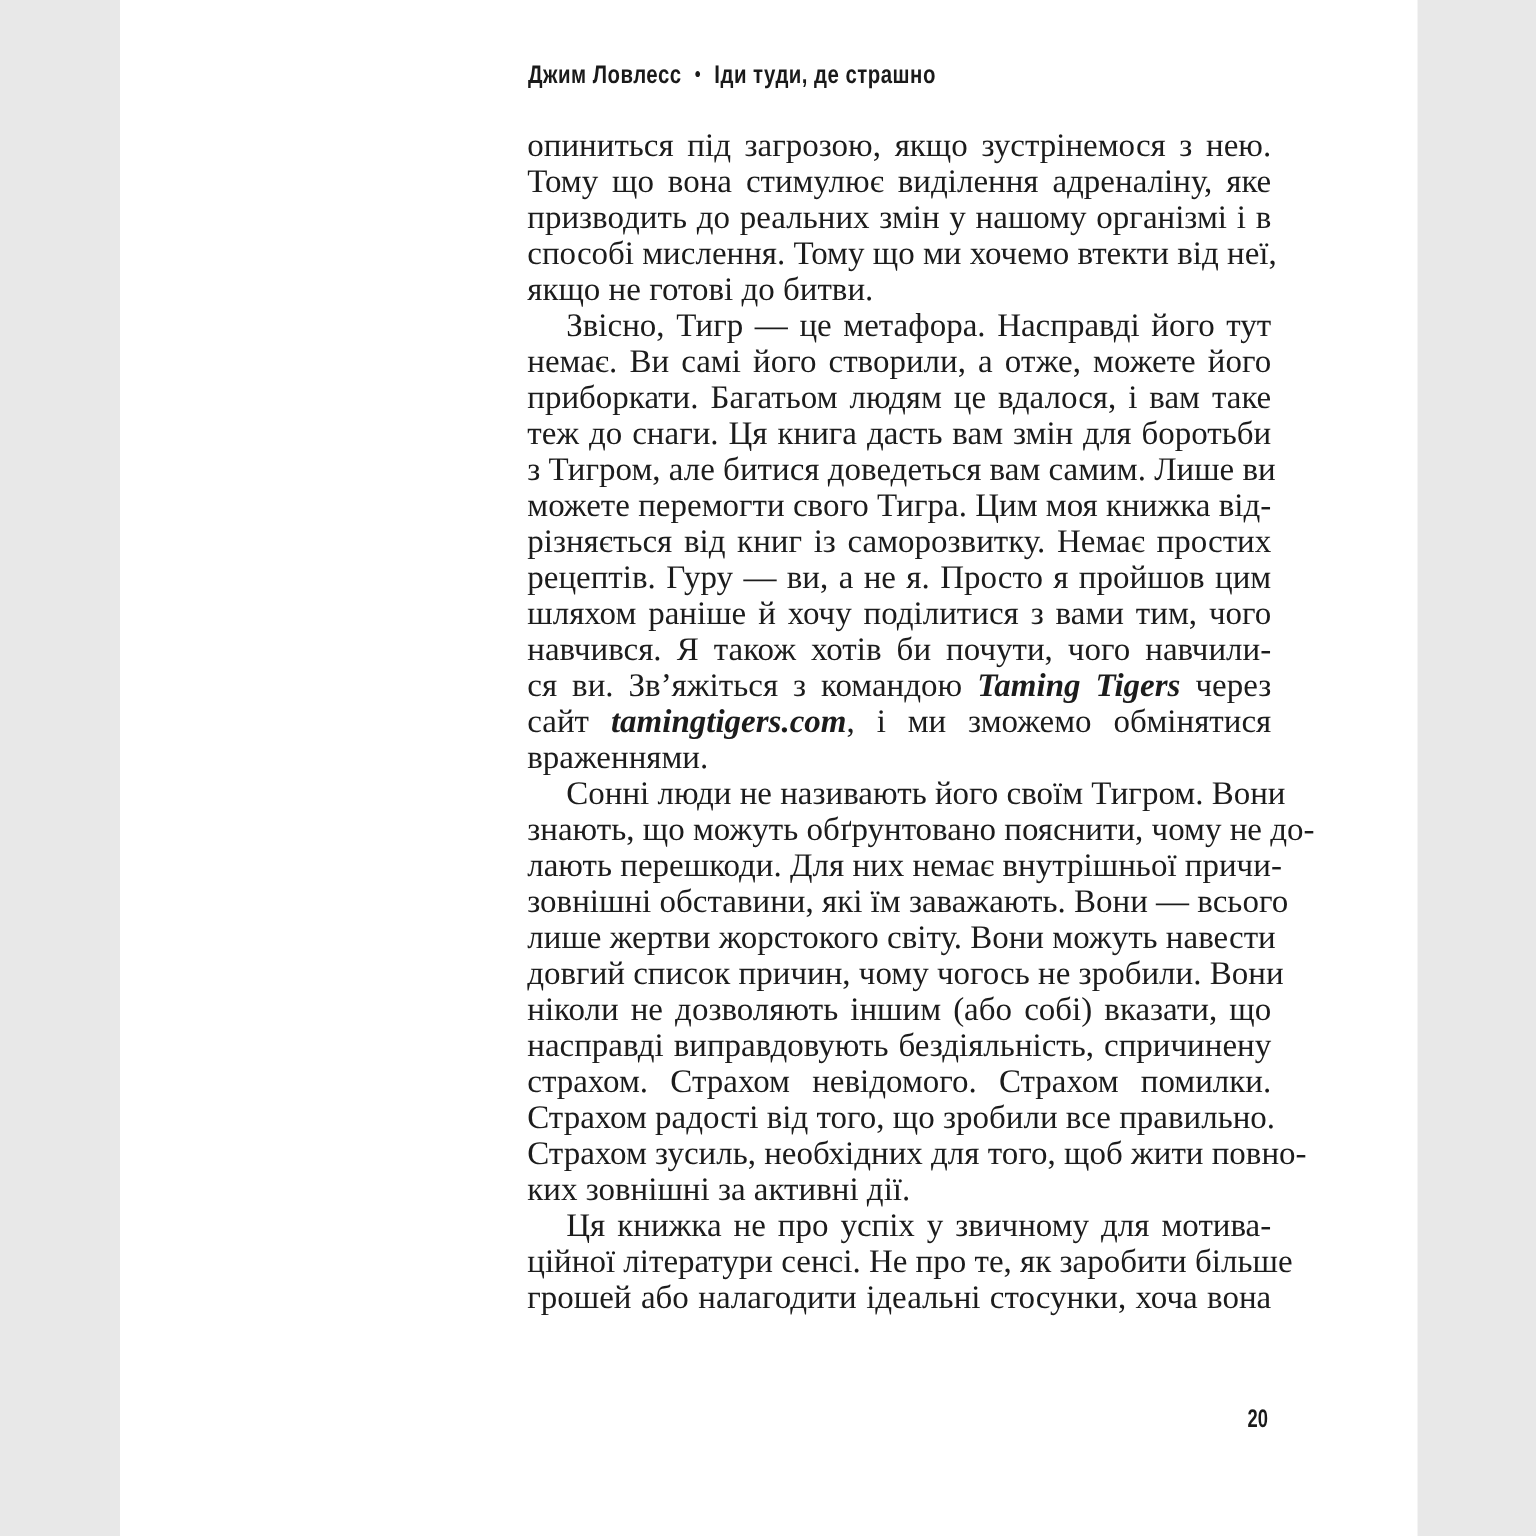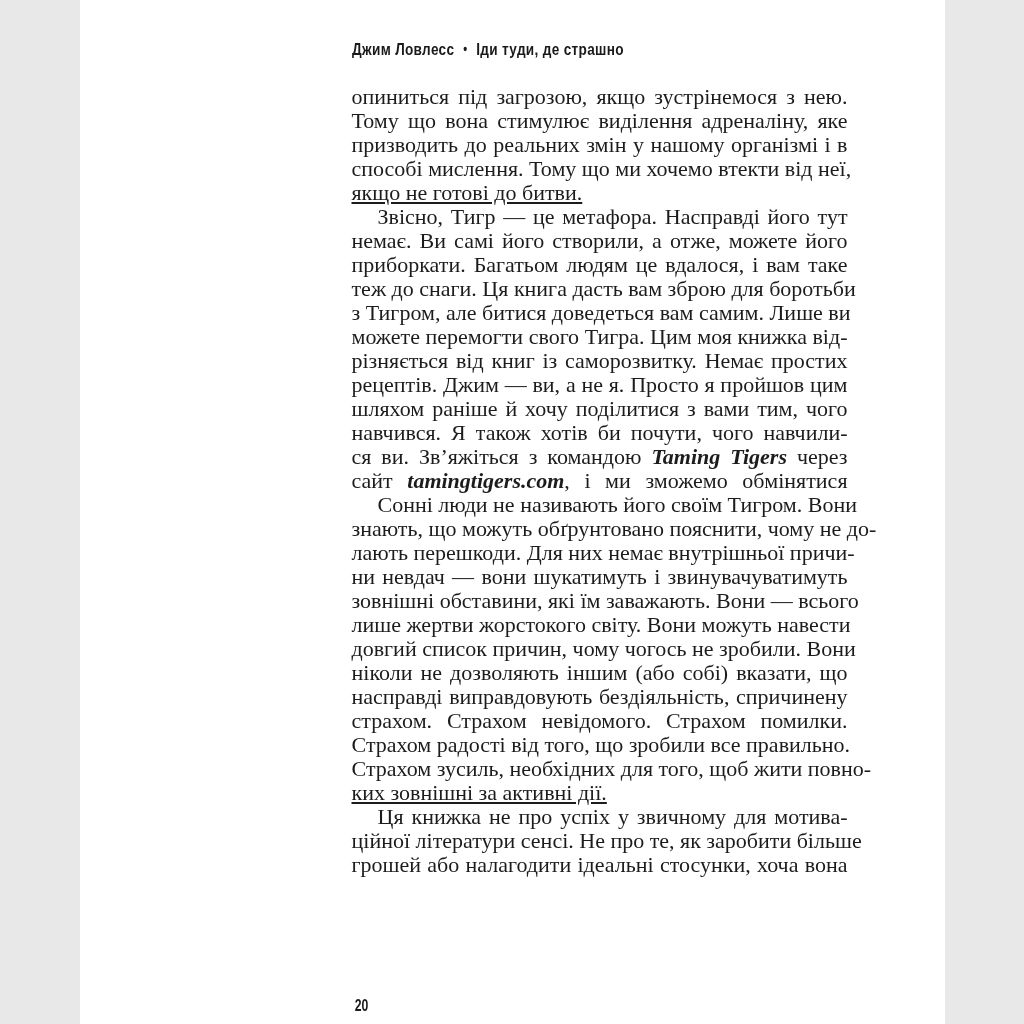--- a/index.html
+++ b/index.html
@@ -47,29 +47,28 @@
   .line {
     text-align: justify;
     text-align-last: justify;
     height: 24px;
     overflow: visible;
     white-space: nowrap;
   }
   .line.last {
     text-align: right;
     text-align-last: left;
-    text-decoration: underline;
   }
   .line.indent { text-indent: 26px; }
   .page-number {
     position: absolute;
     left: 272px;
-    top: 996px;
+    top: 936px;
     width: 496px;
-    text-align: left;
+    text-align: right;
   }
   .page-number .num {
     display: inline-block;
     font-family: "Liberation Sans", sans-serif;
     font-weight: bold;
     font-size: 17px;
     color: #1a1a1a;
     transform: scaleX(0.72);
     transform-origin: center center;
   }
@@ -89,35 +88,35 @@
         <div class="line"><span>опиниться під загрозою, якщо зустрінемося з нею.</span></div>
         <div class="line"><span>Тому що вона стимулює виділення адреналіну, яке</span></div>
         <div class="line"><span>призводить до реальних змін у нашому організмі і в</span></div>
         <div class="line"><span>способі мислення. Тому що ми хочемо втекти від неї,</span></div>
         <div class="line last"><span>якщо не готові до битви.</span></div>
       </div>
       <div>
         <div class="line indent"><span>Звісно, Тигр — це метафора. Насправді його тут</span></div>
         <div class="line"><span>немає. Ви самі його створили, а отже, можете його</span></div>
         <div class="line"><span>приборкати. Багатьом людям це вдалося, і вам таке</span></div>
-        <div class="line"><span>теж до снаги. Ця книга дасть вам зброю для боротьби</span></div>
+        <div class="line"><span>теж до снаги. Ця книга дасть вам змін для боротьби</span></div>
         <div class="line"><span>з Тигром, але битися доведеться вам самим. Лише ви</span></div>
         <div class="line"><span>можете перемогти свого Тигра. Цим моя книжка від-</span></div>
         <div class="line"><span>різняється від книг із саморозвитку. Немає простих</span></div>
-        <div class="line"><span>рецептів. Джим — ви, а не я. Просто я пройшов цим</span></div>
+        <div class="line"><span>рецептів. Гуру — ви, а не я. Просто я пройшов цим</span></div>
         <div class="line"><span>шляхом раніше й хочу поділитися з вами тим, чого</span></div>
         <div class="line"><span>навчився. Я також хотів би почути, чого навчили-</span></div>
         <div class="line"><span>ся ви. Зв’яжіться з командою </span><i>Taming Tigers</i><span> через</span></div>
         <div class="line"><span>сайт </span><i>tamingtigers.com</i><span>, і ми зможемо обмінятися</span></div>
+        <div class="line last"><span>враженнями.</span></div>
       </div>
       <div>
         <div class="line indent"><span>Сонні люди не називають його своїм Тигром. Вони</span></div>
         <div class="line"><span>знають, що можуть обґрунтовано пояснити, чому не до-</span></div>
         <div class="line"><span>лають перешкоди. Для них немає внутрішньої причи-</span></div>
-        <div class="line"><span>ни невдач — вони шукатимуть і звинувачуватимуть</span></div>
         <div class="line"><span>зовнішні обставини, які їм заважають. Вони — всього</span></div>
         <div class="line"><span>лише жертви жорстокого світу. Вони можуть навести</span></div>
         <div class="line"><span>довгий список причин, чому чогось не зробили. Вони</span></div>
         <div class="line"><span>ніколи не дозволяють іншим (або собі) вказати, що</span></div>
         <div class="line"><span>насправді виправдовують бездіяльність, спричинену</span></div>
         <div class="line"><span>страхом. Страхом невідомого. Страхом помилки.</span></div>
         <div class="line"><span>Страхом радості від того, що зробили все правильно.</span></div>
         <div class="line"><span>Страхом зусиль, необхідних для того, щоб жити повно-</span></div>
         <div class="line last"><span>ких зовнішні за активні дії.</span></div>
       </div>

